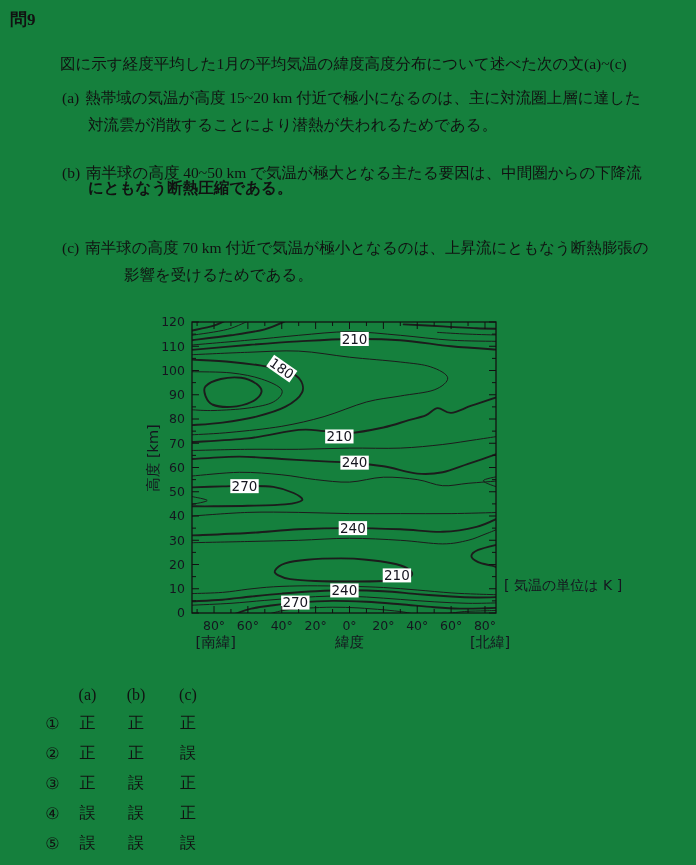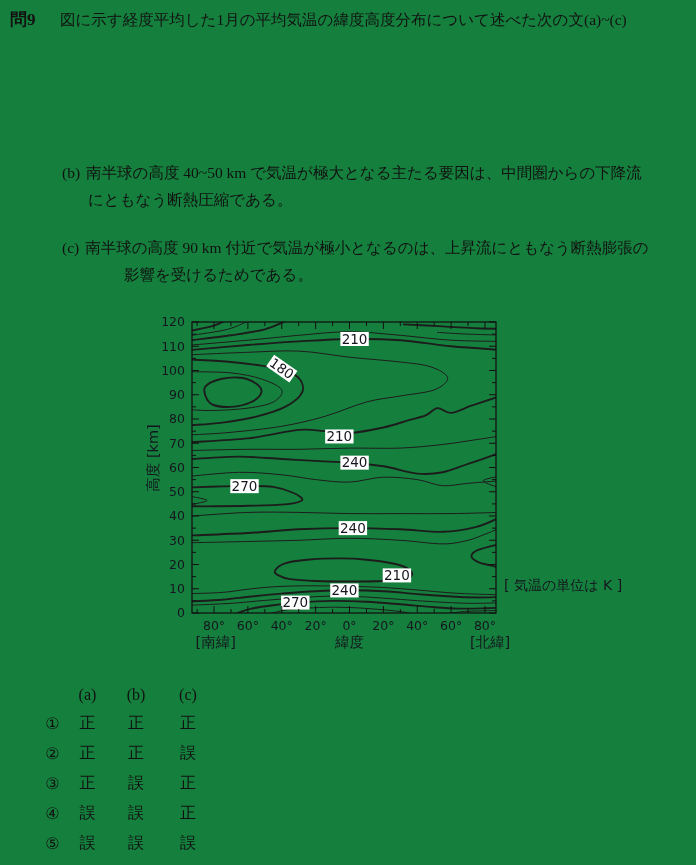--- a/index.html
+++ b/index.html
@@ -1,45 +1,47 @@
 <!DOCTYPE html>
 <html><head>
 <meta charset="utf-8">
 <style>
   html,body{margin:0;padding:0;background:#ffffff;}
   .page{position:relative;width:696px;height:865px;background:#15803d;overflow:hidden;
         font-family:"Liberation Serif","DejaVu Serif",serif;color:#111;}
   .abs{position:absolute;white-space:nowrap;}
   .qnum{font-weight:bold;font-size:17px;}
-  .qtext{font-size:15.5px;}
+  .qtext{font-size:15.5px;margin-top:44px;}
   .stmt{font-size:15.5px;}
   .stmt .lbl{margin-right:6px;}
   .figwrap{position:absolute;left:138px;top:313px;width:545px;height:352px;}
   .optwrap{position:absolute;left:40px;top:682px;font-size:16px;}
   .optrow{display:flex;height:30px;align-items:center;}
   .optrow.head{height:26px;}
   .c0{width:25px;text-align:center;}
   .c1{width:45px;text-align:center;}
   .c2{width:52px;text-align:center;}
   .c3{width:52px;text-align:center;}
   svg text{font-family:"DejaVu Sans","Liberation Sans",sans-serif;fill:#15151f;}
 </style>
 </head>
 <body>
 
 <div class="page">
 
   <div class="abs qnum" style="left:10px;top:8px;">問9</div>
   <div class="abs qtext" style="left:60px;top:10px;">図に示す経度平均した1月の平均気温の緯度高度分布について述べた次の文(a)~(c)</div>
 
+  <div class="abs stmt" style="left:62px;top:88px;"><span class="lbl">(a)</span><span>熱帯域の気温が高度 15~20 km 付近で極小になるのは、主に対流圏上層に達した</span></div>
+  <div class="abs stmt" style="left:88px;top:115px;">対流雲が消散することにより潜熱が失われるためである。</div>
 
   <div class="abs stmt" style="left:62px;top:163px;text-align:right;"><span class="lbl">(b)</span><span>南半球の高度 40~50 km で気温が極大となる主たる要因は、中間圏からの下降流</span></div>
-  <div class="abs stmt" style="left:88px;top:190px;">にともなう断熱圧縮である。</div>
-
-  <div class="abs stmt" style="left:62px;top:238px;"><span class="lbl">(c)</span><span>南半球の高度 90 km 付近で気温が極小となるのは、上昇流にともなう断熱膨張の</span></div>
+  <div class="abs stmt" style="left:88px;top:178px;font-weight:bold;">にともなう断熱圧縮である。</div>
+
+  <div class="abs stmt" style="left:62px;top:238px;"><span class="lbl">(c)</span><span>南半球の高度 70 km 付近で気温が極小となるのは、上昇流にともなう断熱膨張の</span></div>
   <div class="abs stmt" style="left:88px;top:265px;margin-left:36px;">影響を受けるためである。</div>
 
   <div class="figwrap">
     <svg id="contour-svg" width="545" height="352" viewBox="0 0 545 352">
         <defs>
           <clipPath id="plotclip">
             <rect x="54" y="9" width="304" height="291"></rect>
           </clipPath>
         </defs>
         <g clip-path="url(#plotclip)">

